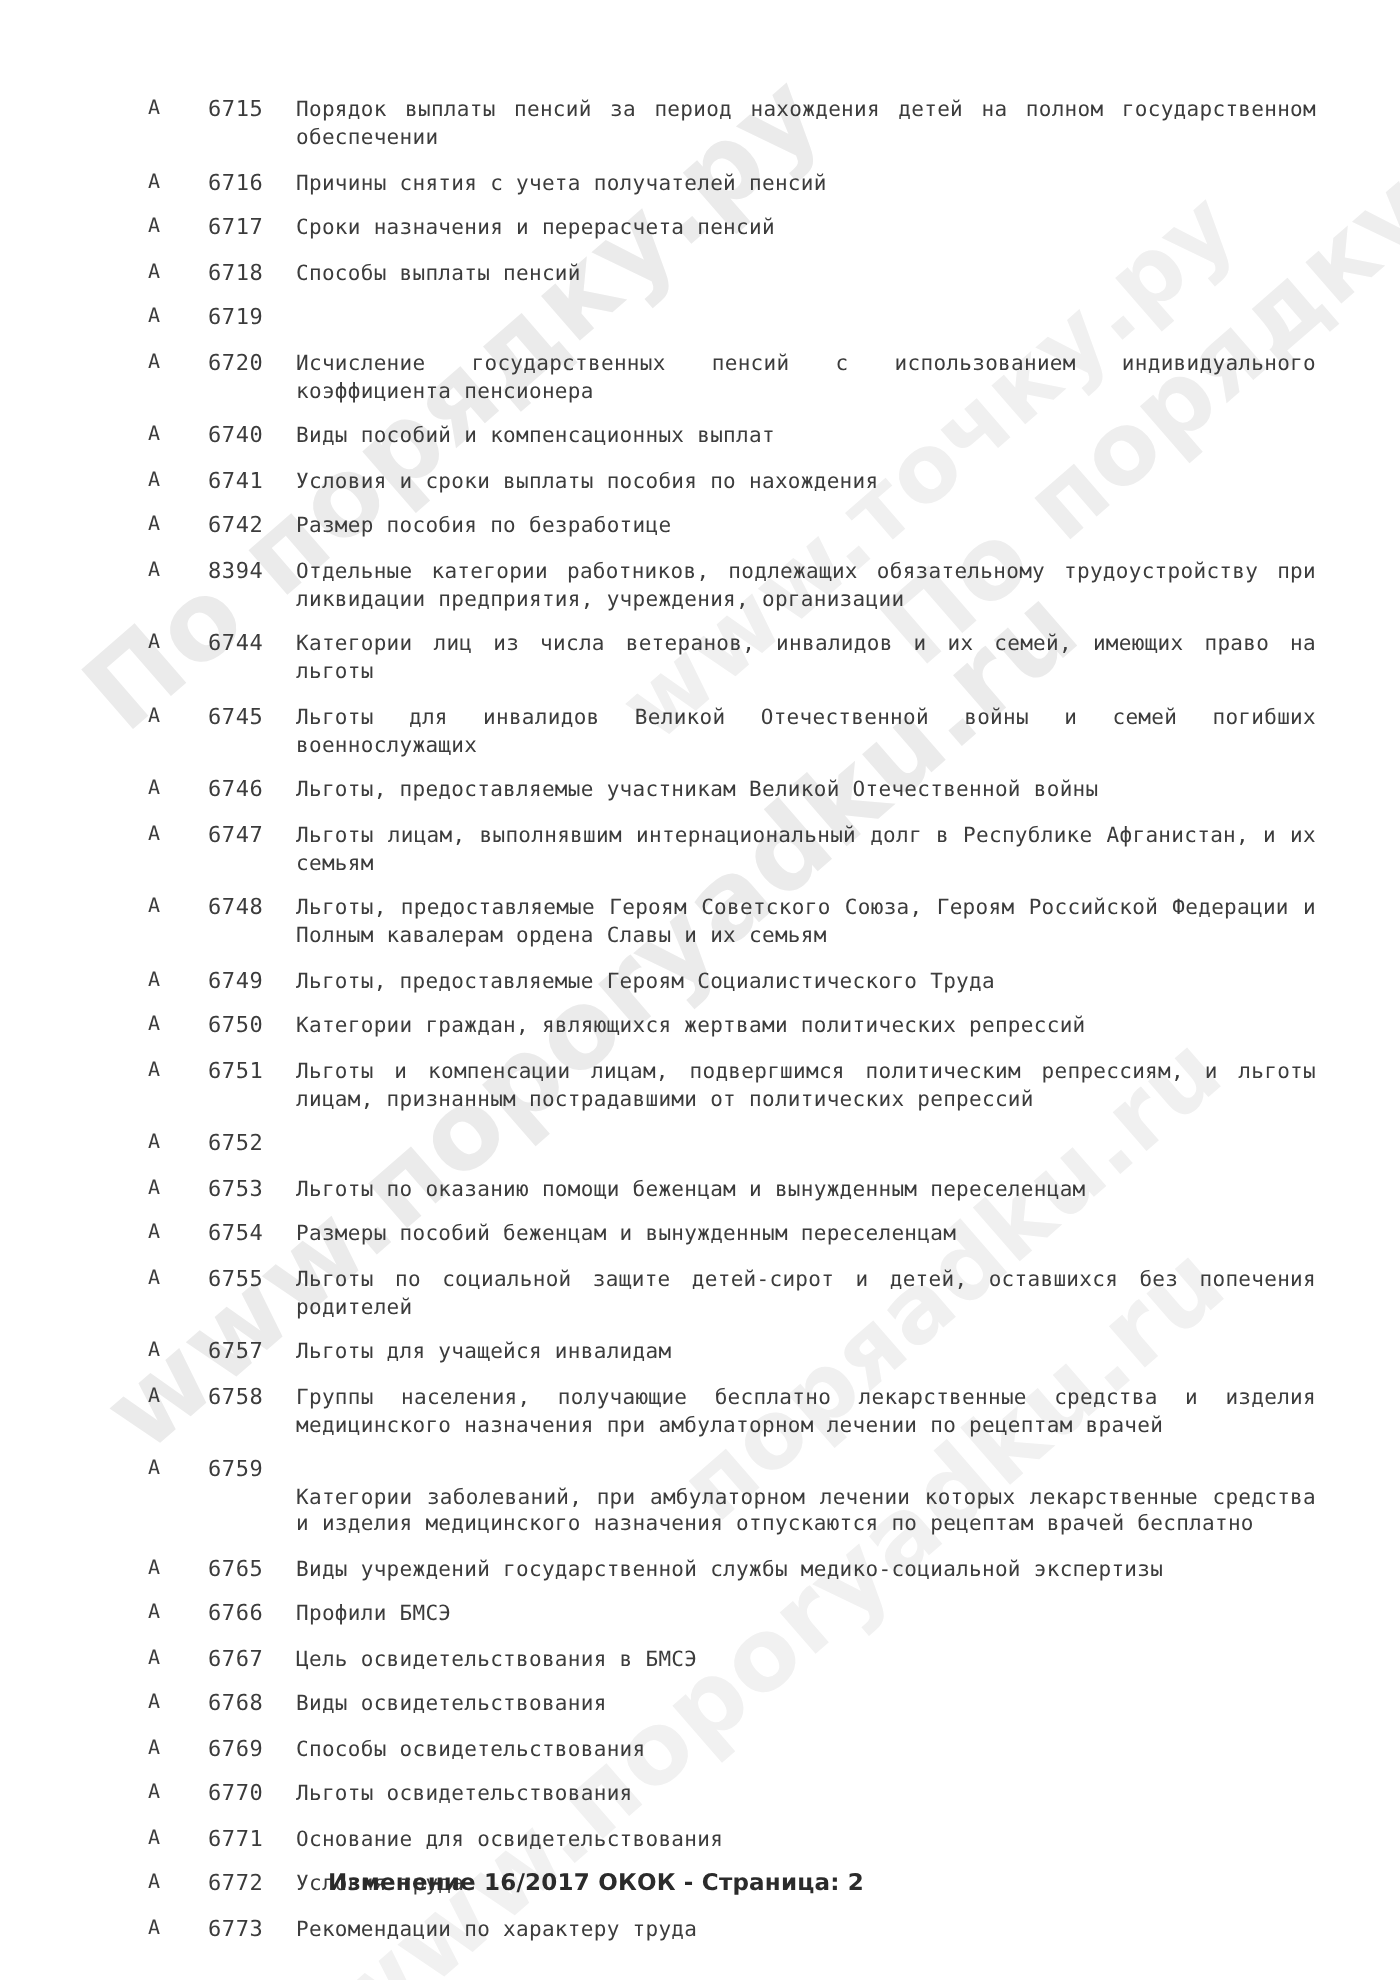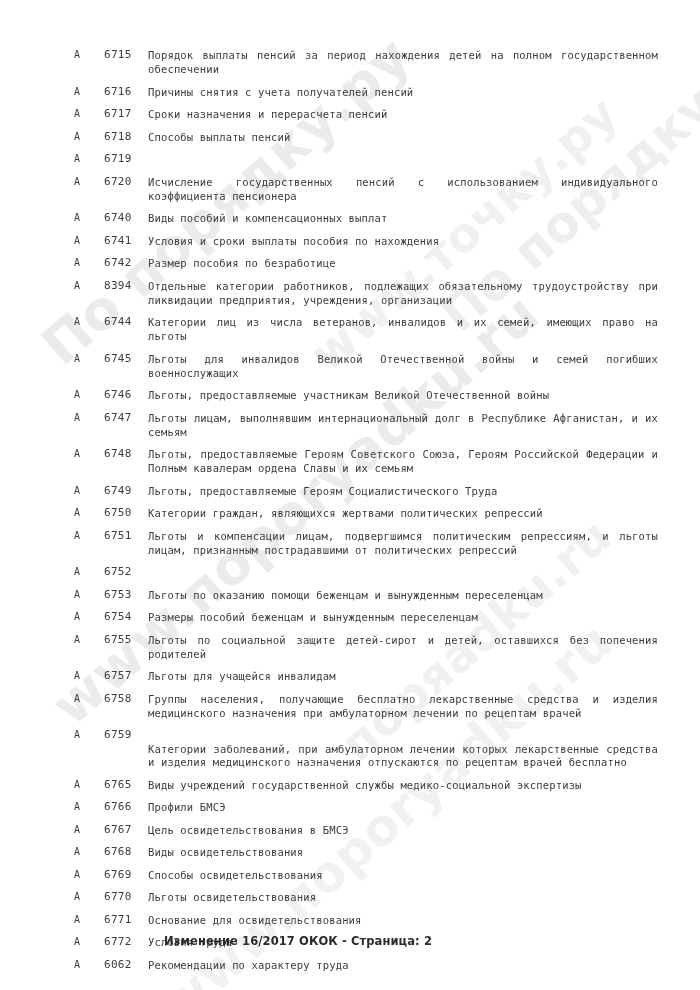--- a/index.html
+++ b/index.html
@@ -281,21 +281,21 @@
         <div class="col-code">6771</div>
         <div class="col-name">Основание для освидетельствования</div>
       </div>
       <div class="entry">
         <div class="col-facet">A</div>
         <div class="col-code">6772</div>
         <div class="col-name">Условия труда</div>
       </div>
       <div class="entry">
         <div class="col-facet">A</div>
-        <div class="col-code">6062</div>
+        <div class="col-code">6773</div>
         <div class="col-name">Рекомендации по характеру труда</div>
       </div>
     </div>
 
   <div class="footer">
     <span class="footer-text">Изменение 16/2017 ОКОК - Страница: 2</span>
   </div>
 
 </div>
 

